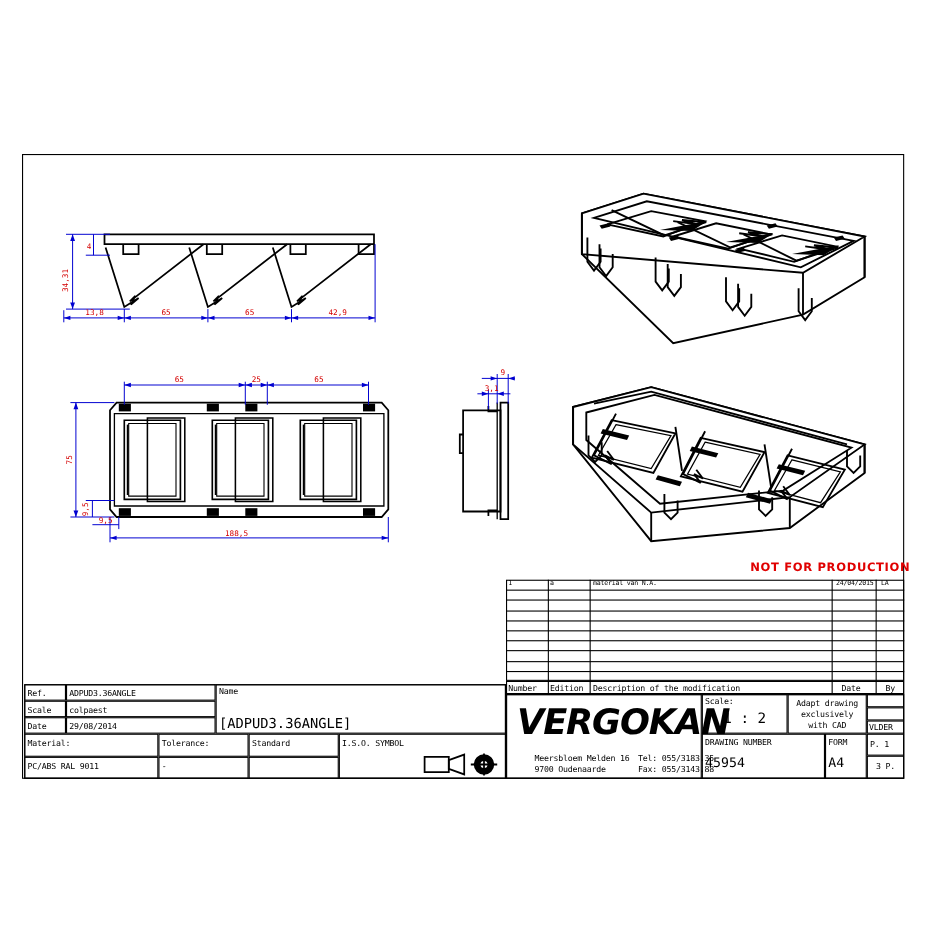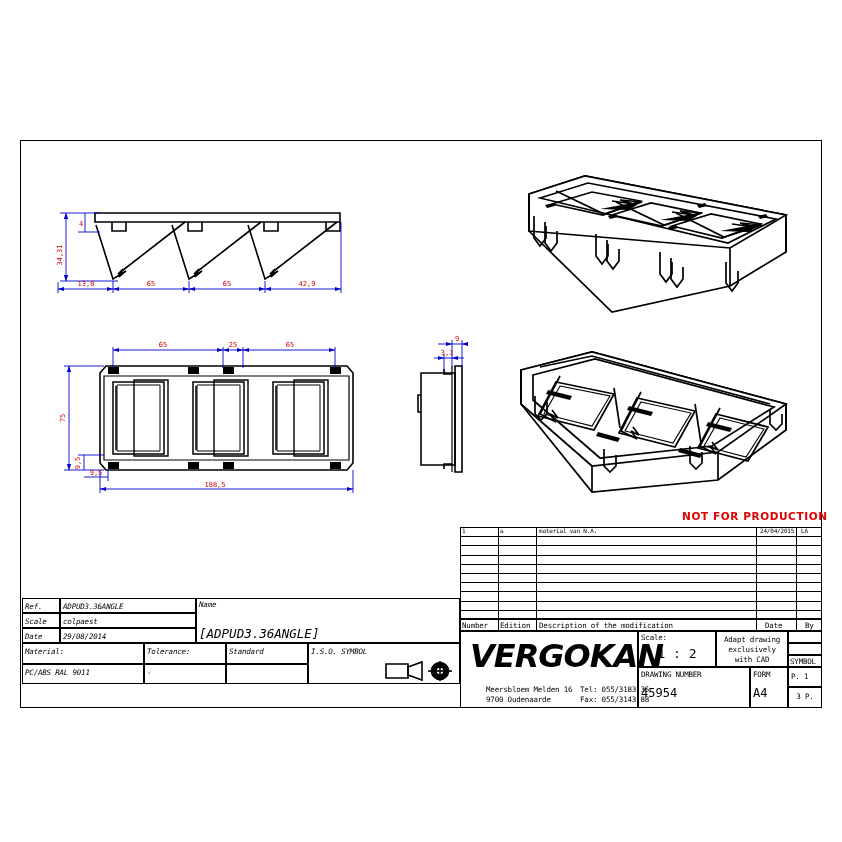--- a/index.html
+++ b/index.html
@@ -355,21 +355,21 @@
     <div style="position:absolute;left:76px;top:0;width:1px;height:12px;background:#000;"></div>
     <div style="position:absolute;left:296px;top:0;width:1px;height:12px;background:#000;"></div>
     <div style="position:absolute;left:336px;top:0;width:1px;height:12px;background:#000;"></div>
     <div class="tbtxt lbl" style="left:2px;top:2px;">Number</div>
     <div class="tbtxt lbl" style="left:22px;top:2px;margin-left:18px;">Edition</div>
     <div class="tbtxt lbl" style="left:79px;top:2px;">Description of the modification</div>
     <div class="tbtxt lbl" style="left:305px;top:2px;">Date</div>
     <div class="tbtxt lbl" style="left:345px;top:2px;">By</div>
   </div>
 
-  <div style="position:absolute;left:22px;top:598px;width:438px;height:74px;font-style:italic;">
+  <div style="position:absolute;left:22px;top:622px;width:438px;height:74px;">
 
     <div class="cell" style="left:0;top:0;width:438px;height:86px;"></div>
 
     <div class="cell" style="left:0;top:0;width:38px;height:15px;"></div>
     <div class="cell" style="left:38px;top:0;width:136px;height:15px;"></div>
     <div class="cell" style="left:0;top:15px;width:38px;height:15px;"></div>
     <div class="cell" style="left:38px;top:15px;width:136px;height:15px;"></div>
     <div class="cell" style="left:0;top:30px;width:38px;height:15px;"></div>
     <div class="cell" style="left:38px;top:30px;width:136px;height:15px;"></div>
 
@@ -437,21 +437,21 @@
     <div class="tbtxt lbl" style="left:120px;top:54px;">Tel: 055/3183.35</div>
     <div class="tbtxt lbl" style="left:120px;top:64px;">Fax: 055/3143.88</div>
 
     <div class="tbtxt lbl" style="left:181px;top:2px;">Scale:</div>
     <div class="tbtxt ctr" style="left:178px;top:15px;width:78px;font-size:13px;">1 : 2</div>
 
     <div class="tbtxt lbl ctr" style="left:256px;top:4px;width:72px;">Adapt drawing</div>
     <div class="tbtxt lbl ctr" style="left:256px;top:14px;width:72px;">exclusively</div>
     <div class="tbtxt lbl ctr" style="left:256px;top:24px;width:72px;">with CAD</div>
 
-    <div class="tbtxt lbl" style="left:330px;top:26px;">SYMBOL</div>
+    <div class="tbtxt lbl" style="left:330px;top:26px;">VLDER</div>
 
     <div class="tbtxt lbl" style="left:181px;top:39px;">DRAWING NUMBER</div>
     <div class="tbtxt" style="left:181px;top:55px;font-size:12px;">45954</div>
     <div class="tbtxt lbl" style="left:293px;top:39px;">FORM</div>
     <div class="tbtxt" style="left:293px;top:55px;font-size:12px;">A4</div>
     <div class="tbtxt lbl" style="left:331px;top:41px;text-align:right;">P. 1</div>
     <div class="tbtxt lbl ctr" style="left:328px;top:61px;width:34px;">3 P.</div>
   </div>
 
 </div>

